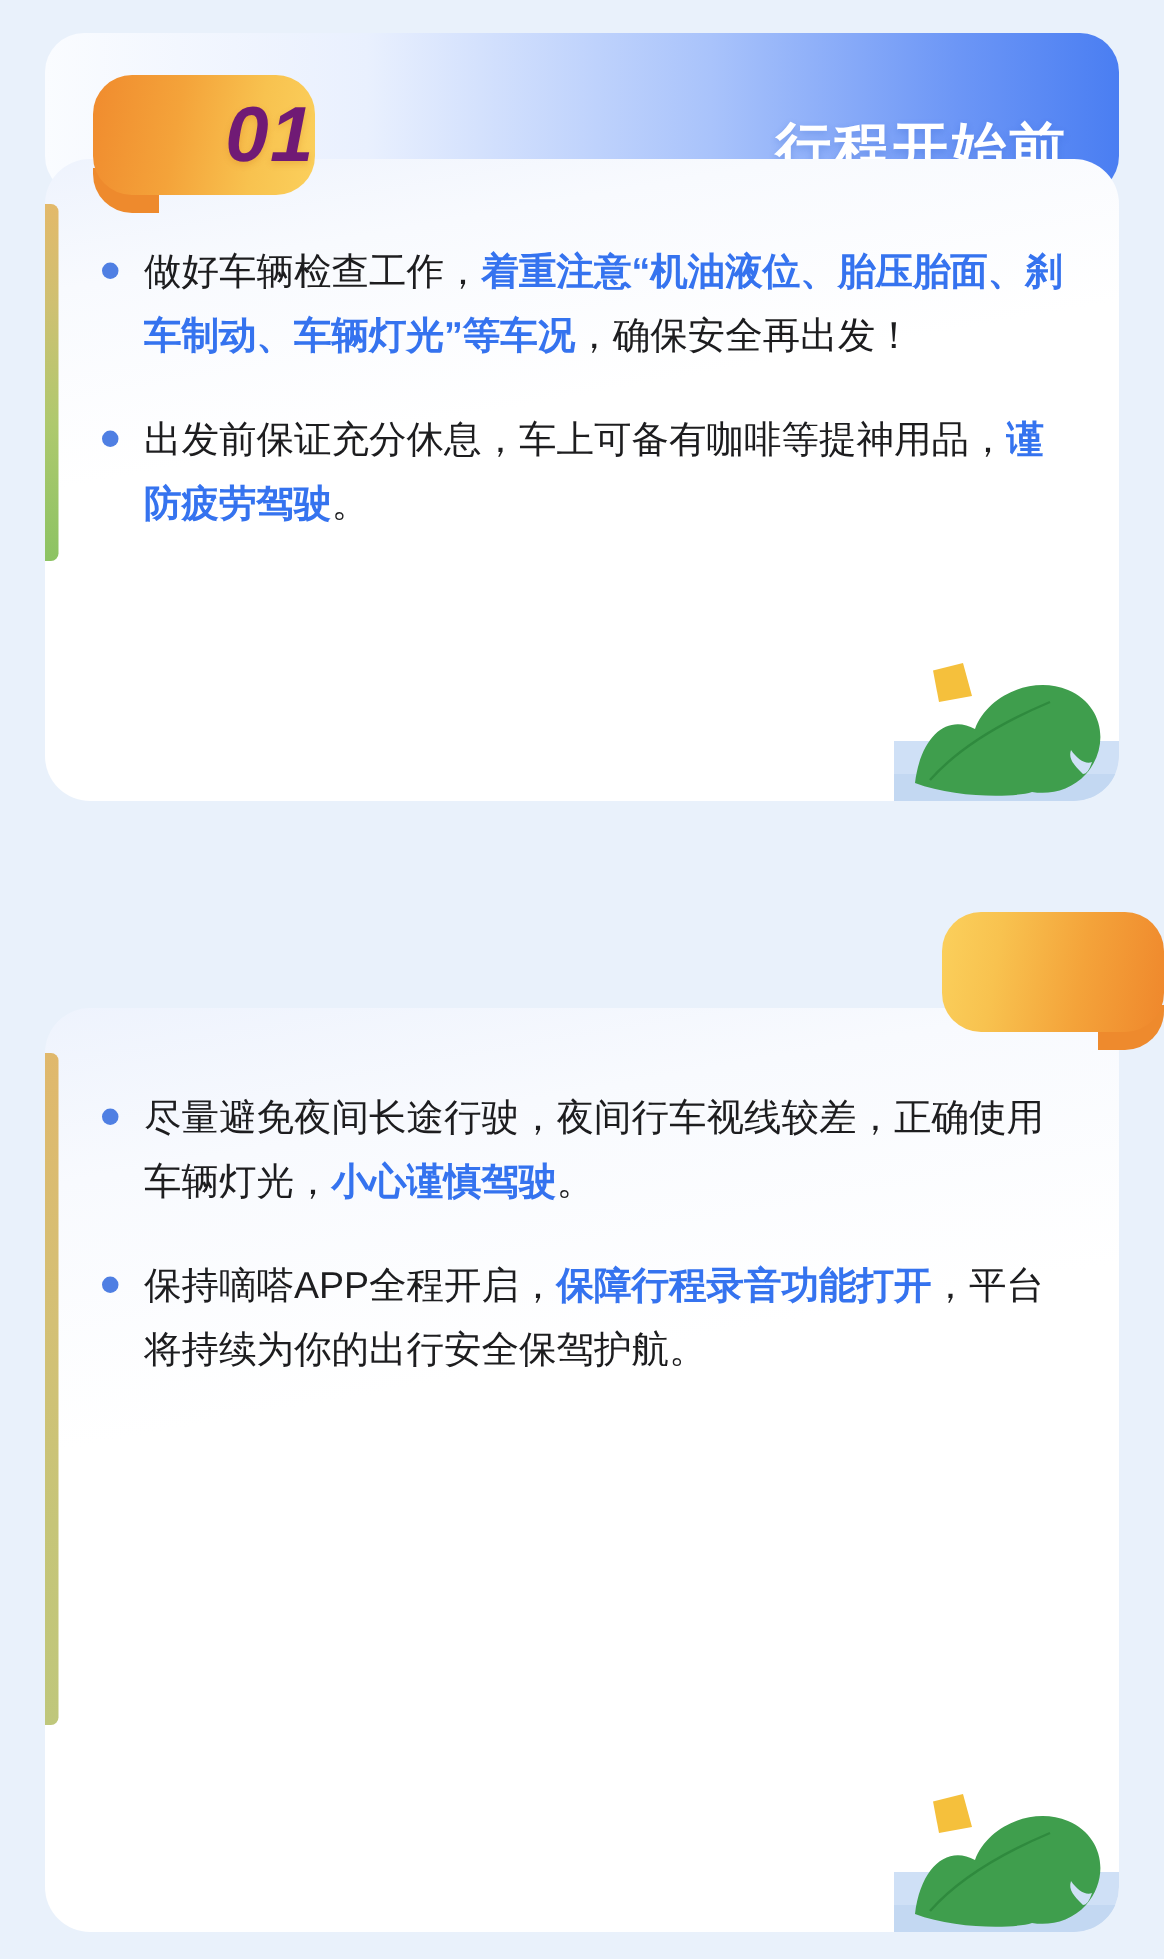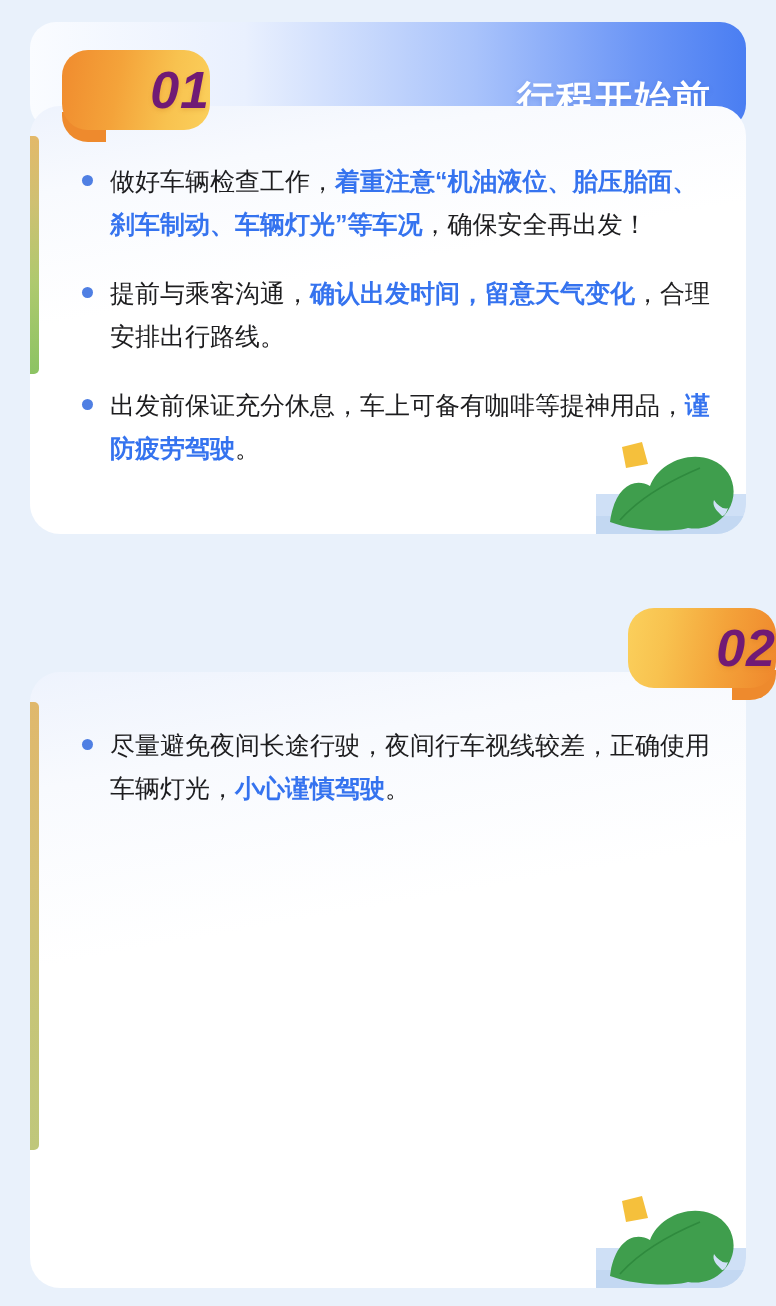--- a/index.html
+++ b/index.html
@@ -84,21 +84,21 @@
     border-radius:0 0 0 26px;
   }
   #badge-2 { right:0px; top:608px; }
   #badge-2 .badge-main { background:linear-gradient(100deg,#fbd05c 0%,#f8c24f 26%,#f4a33a 62%,#ef872c 100%); }
   #badge-2 .badge-tail {
     right:0; background:#ee8a2d;
     border-radius:0 0 26px 0;
   }
 
   
-  .bullets { position:absolute; left:40px; right:28px; }
+  .bullets { position:absolute; left:26px; right:28px; }
   #bullets-1 { top:54px; }
   #bullets-2 { top:52px; }
   .bullet { position:relative; padding-left:40px; margin-bottom:26px; }
   .dot {
     position:absolute; left:12px; top:15px;
     width:11px; height:11px; border-radius:50%;
     background:#4f7fe3;
   }
   .btext {
     font-size:25px; line-height:43px; color:#1d1d1f;
@@ -117,24 +117,20 @@
     </div>
     <div class="body-panel">
       <div class="accent" id="accent-1"></div>
       <div class="bullets" id="bullets-1">
           <div class="bullet">
             <span class="dot"></span>
             <div class="btext"><span>做好车辆检查工作，</span><span class="hl">着重注意“机油液位、胎压胎面、刹车制动、车辆灯光”等车况</span><span>，确保安全再出发！</span></div>
           </div>
           <div class="bullet">
             <span class="dot"></span>
-            <div class="btext"><span>提前与乘客沟通，</span><span class="hl">确认出发时间，留意天气变化</span><span>，合理安排出行路线。</span></div>
-          </div>
-          <div class="bullet">
-            <span class="dot"></span>
             <div class="btext"><span>出发前保证充分休息，车上可备有咖啡等提神用品，</span><span class="hl">谨防疲劳驾驶</span><span>。</span></div>
           </div>
         </div>
       <div class="leaf-wrap">
         <div class="leaf-water"></div>
         <div class="leaf-water2"></div>
         <svg width="150" height="92" viewBox="0 0 150 92" style="position:absolute;left:0;top:0;">
           <path d="M26 5 L46 0 L52 22 L30 26 Z" fill="#f5c03c"></path>
           <path d="M14 80 C18 48 36 34 54 44 C62 22 92 8 116 18 C140 28 144 56 128 74 C118 85 104 88 92 86 C80 90 40 90 14 80 Z" fill="#3f9e4d"></path>
           <path d="M24 78 C40 60 66 42 104 26" stroke="#2f8a3e" stroke-width="1.6" fill="none"></path>
@@ -150,33 +146,36 @@
   </div>
 
   <div class="card" id="card-2">
     <div class="body-panel">
       <div class="accent" id="accent-2"></div>
       <div class="bullets" id="bullets-2">
           <div class="bullet">
             <span class="dot"></span>
             <div class="btext"><span>尽量避免夜间长途行驶，夜间行车视线较差，正确使用车辆灯光，</span><span class="hl">小心谨慎驾驶</span><span>。</span></div>
           </div>
+          <div class="bullet">
+            <span class="dot"></span>
+            <div class="btext"><span>保持嘀嗒APP全程开启，</span><span class="hl">保障行程录音功能打开</span><span>，平台将持续为你的出行安全保驾护航。</span></div>
+          </div>
         </div>
       <div class="leaf-wrap">
         <div class="leaf-water"></div>
         <div class="leaf-water2"></div>
         <svg width="150" height="92" viewBox="0 0 150 92" style="position:absolute;left:0;top:0;">
           <path d="M26 5 L46 0 L52 22 L30 26 Z" fill="#f5c03c"></path>
           <path d="M14 80 C18 48 36 34 54 44 C62 22 92 8 116 18 C140 28 144 56 128 74 C118 85 104 88 92 86 C80 90 40 90 14 80 Z" fill="#3f9e4d"></path>
           <path d="M24 78 C40 60 66 42 104 26" stroke="#2f8a3e" stroke-width="1.6" fill="none"></path>
           <path d="M126 74 C120 68 116 64 118 58 C122 64 128 68 132 66 C130 72 128 74 126 74 Z" fill="#cfe0f6"></path>
         </svg>
       </div>
     </div>
   </div>
 
   <div class="badge" id="badge-2">
     <div class="badge-tail"></div>
     <div class="badge-main"></div>
-    <div class="badge-num">02</div>
   </div>
 
 </div>
 
 </body></html>

